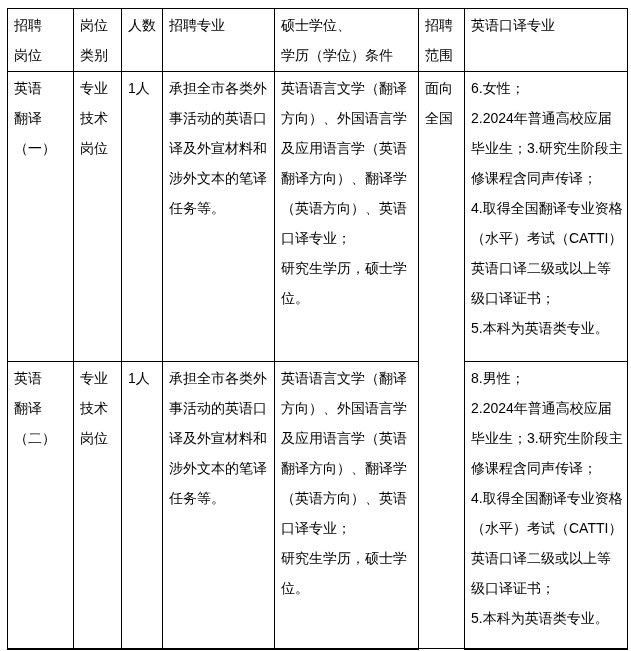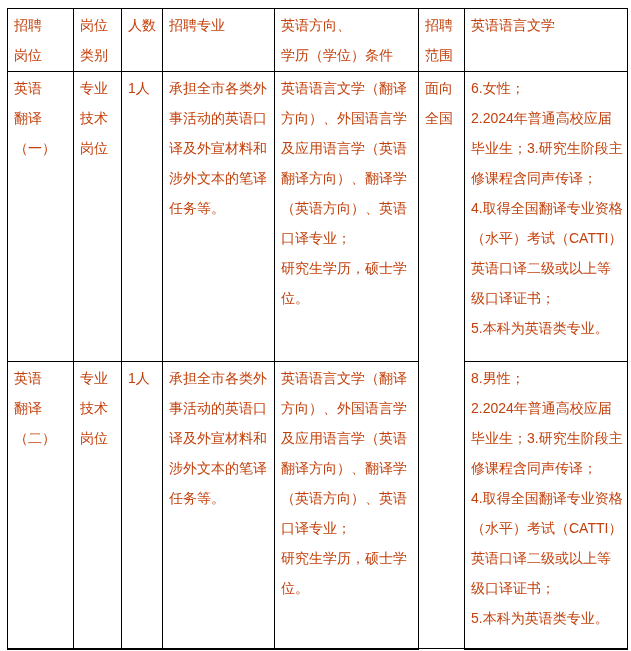--- a/index.html
+++ b/index.html
@@ -8,21 +8,21 @@
     width: 631px;
     height: 651px;
     background: #ffffff;
     font-family: "Liberation Sans", "DejaVu Sans", sans-serif;
     overflow: hidden;
   }
   table.recruitment {
     border-collapse: collapse;
     table-layout: fixed;
     margin: 8px 0 0 7px;
-    color: #c2410c;
+    color: #000000;
   }
   table.recruitment th,
   table.recruitment td {
     border: 1px solid #000000;
     vertical-align: top;
     text-align: left;
     font-weight: normal;
     font-size: 14px;
     line-height: 30px;
     padding: 1px 3px 1px 6px;
@@ -59,29 +59,29 @@
           <p>岗位</p>
           <p>类别</p>
         </th>
         <th>
           <p>人数</p>
         </th>
         <th>
           <p>招聘专业</p>
         </th>
         <th>
-          <p>英语方向、</p>
+          <p>硕士学位、</p>
           <p>学历（学位）条件</p>
         </th>
         <th>
           <p>招聘</p>
           <p>范围</p>
         </th>
         <th>
-          <p>英语语言文学</p>
+          <p>英语口译专业</p>
         </th>
       </tr>
     </thead>
     <tbody>
       <tr class="body-row-1">
         <td>
           <p>英语</p>
           <p>翻译</p>
           <p>（一）</p>
         </td>

